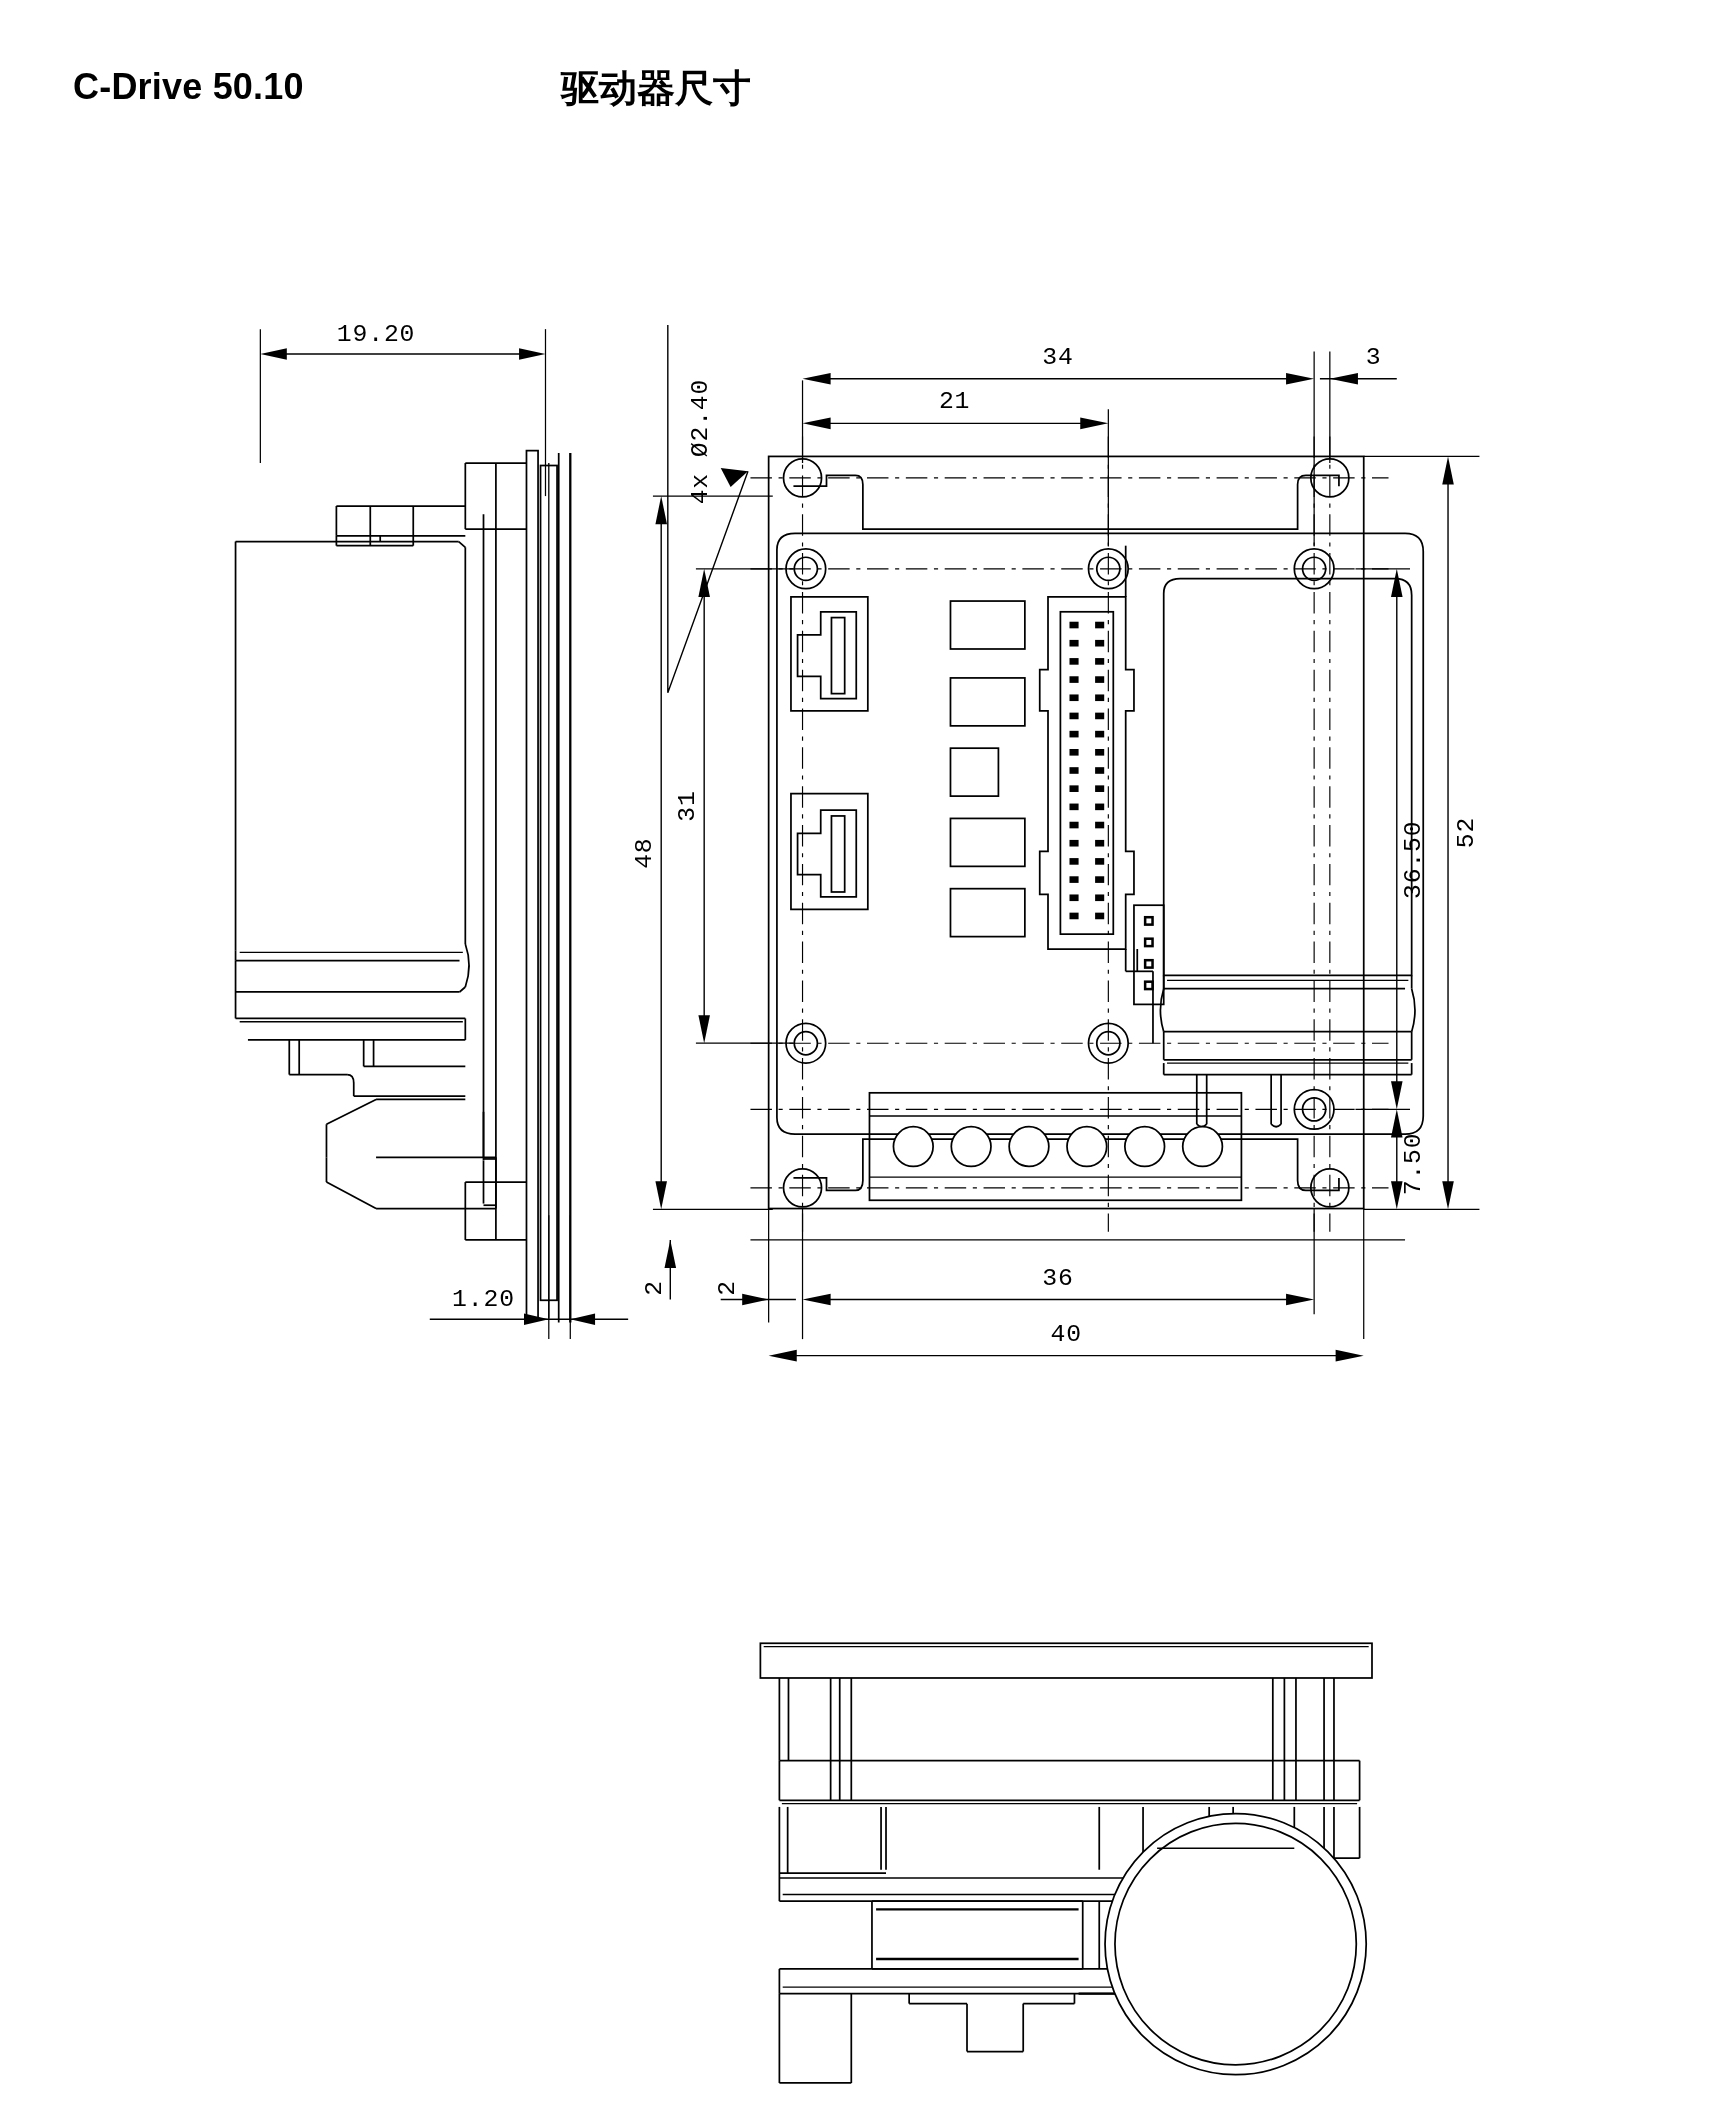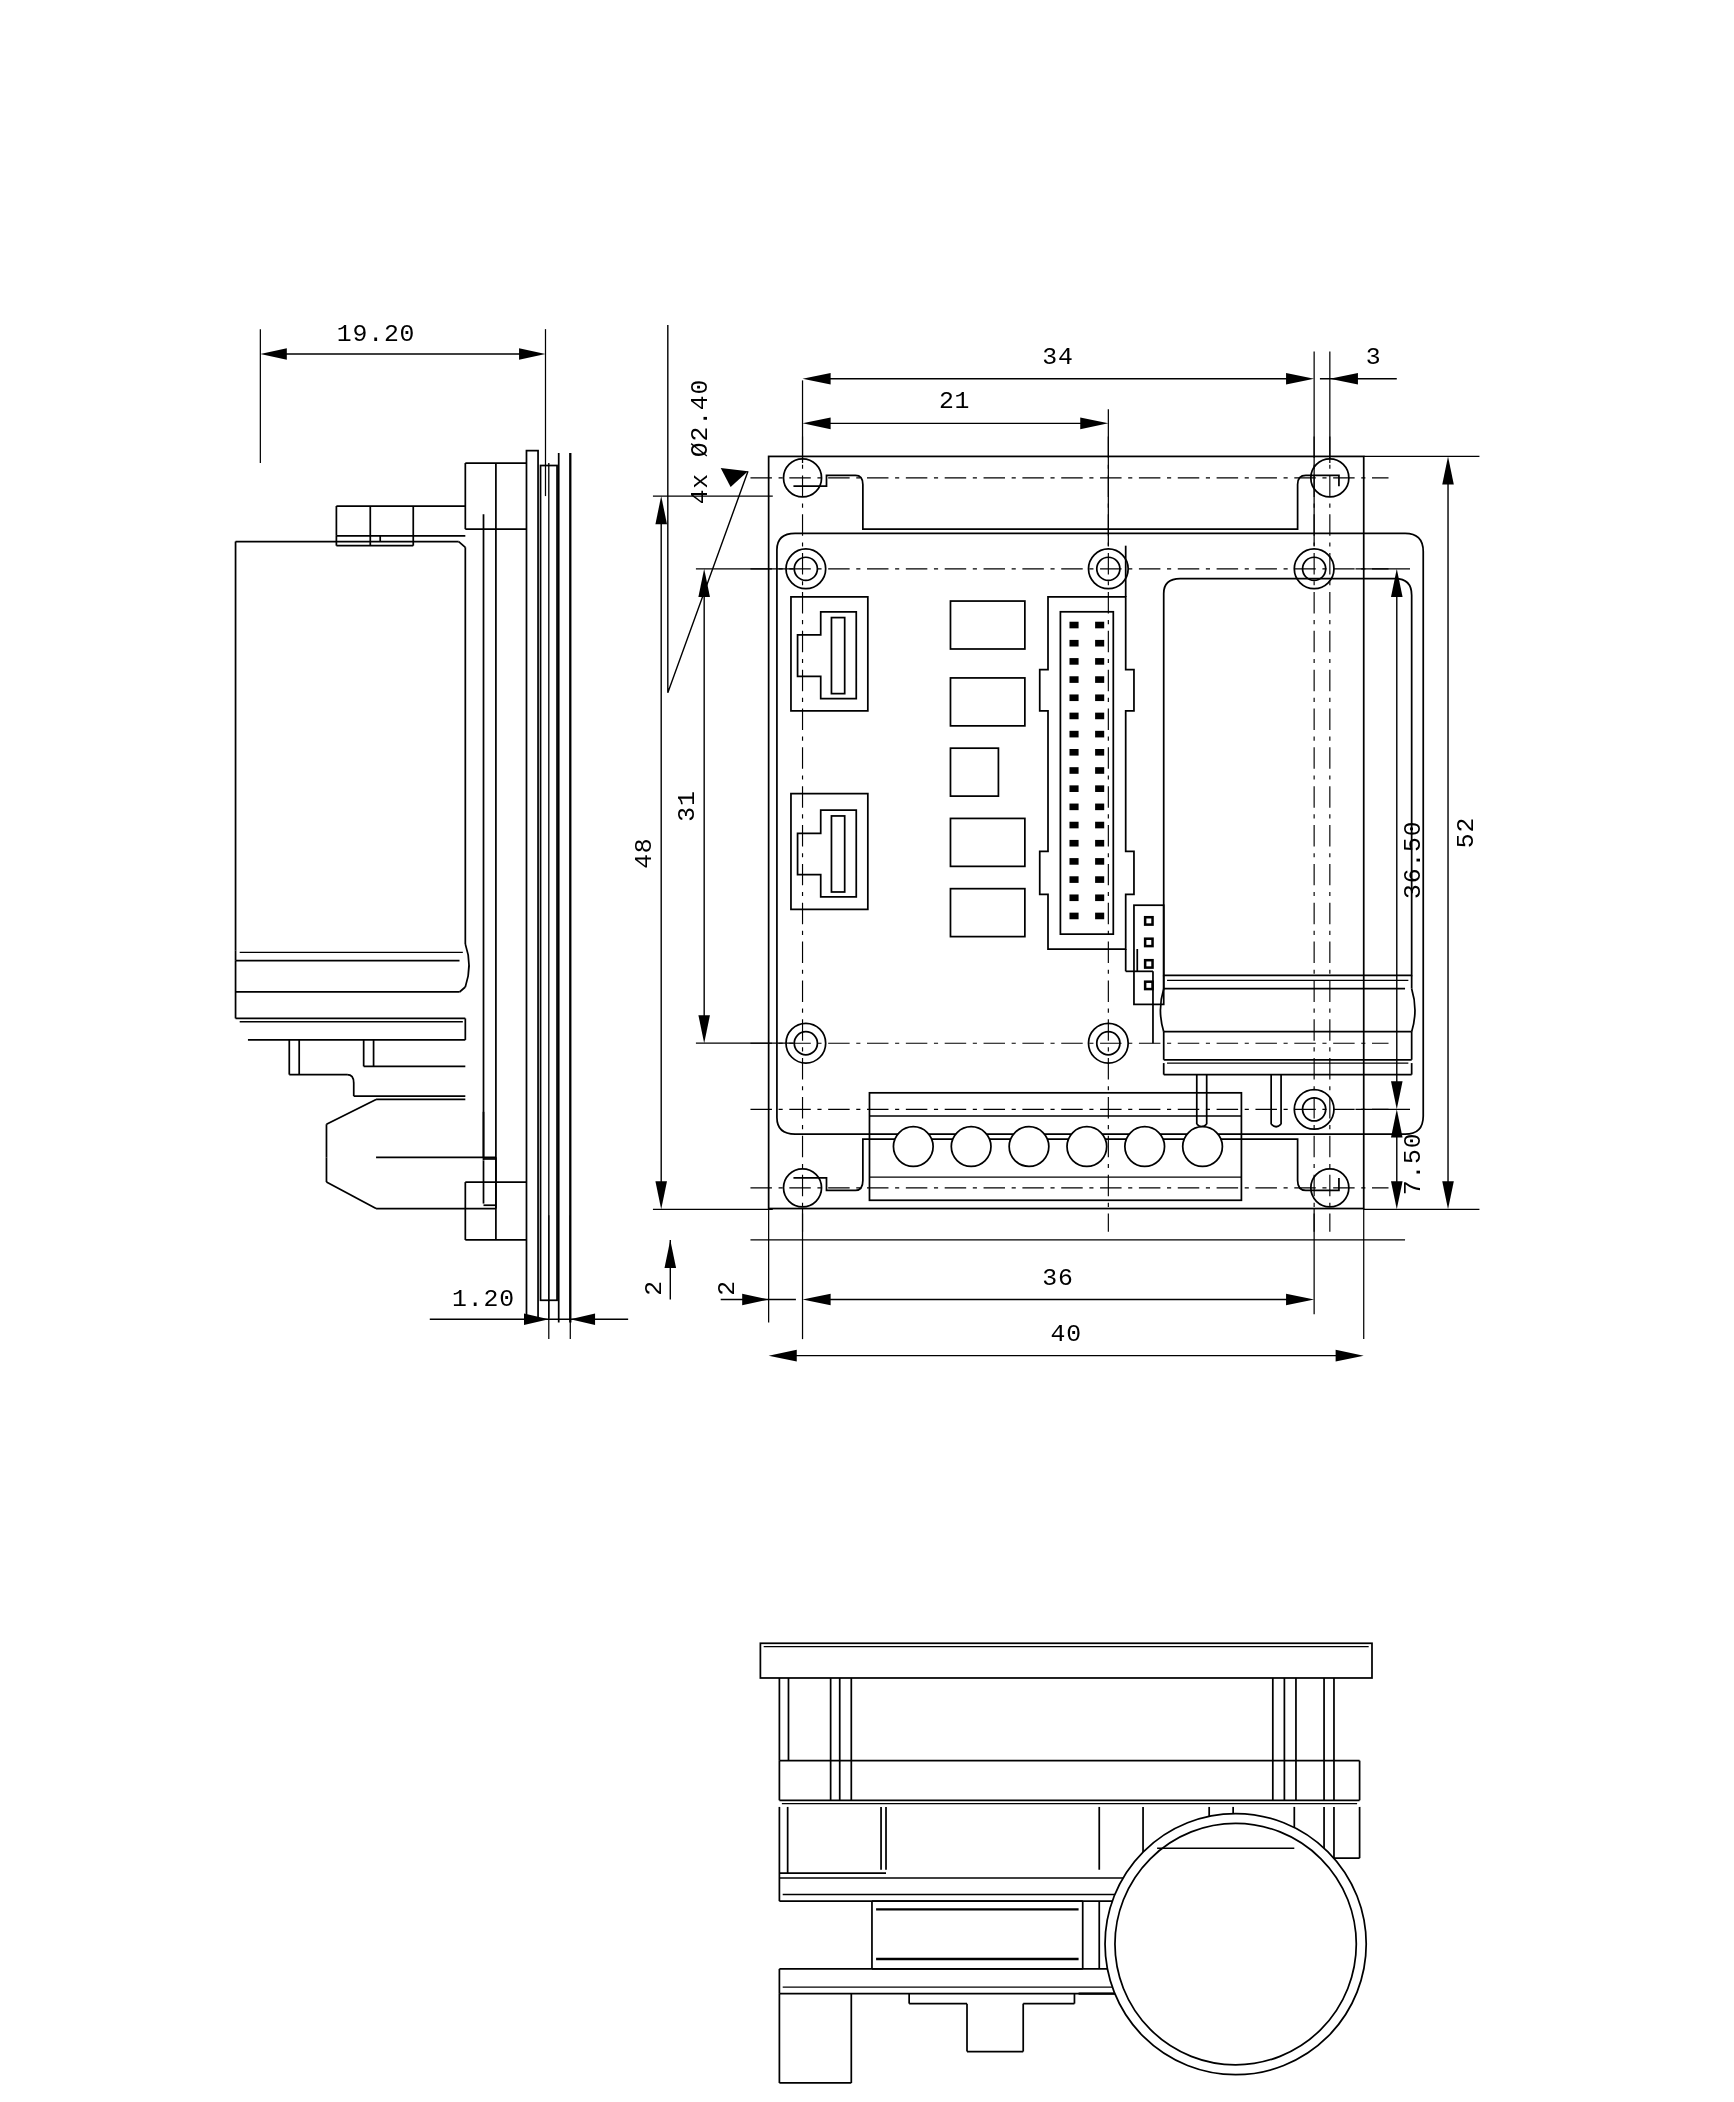--- a/index.html
+++ b/index.html
@@ -38,20 +38,24 @@
   .dtxt{
     font-family:"Liberation Mono","DejaVu Sans Mono",monospace;
     font-size:30px;fill:#000;letter-spacing:1px;
   }
 </style>
 </head>
 <body>
 
 <div id="sheet">
 
+  <div id="title-row">
+    <div class="t-model">C-Drive 50.10</div>
+    <div class="t-cn">驱动器尺寸</div>
+  </div>
 
   <svg id="dwg" viewBox="0 0 2098 2544">
 
     <g>
 
       <g>
         <line class="ext" x1="315" y1="398" x2="315" y2="560"></line>
         <line class="ext" x1="660" y1="398" x2="660" y2="600"></line>
         <line class="dim" x1="323" y1="428" x2="652" y2="428"></line>
         <polygon class="blk" points="315,428 347,421 347,435"></polygon>

